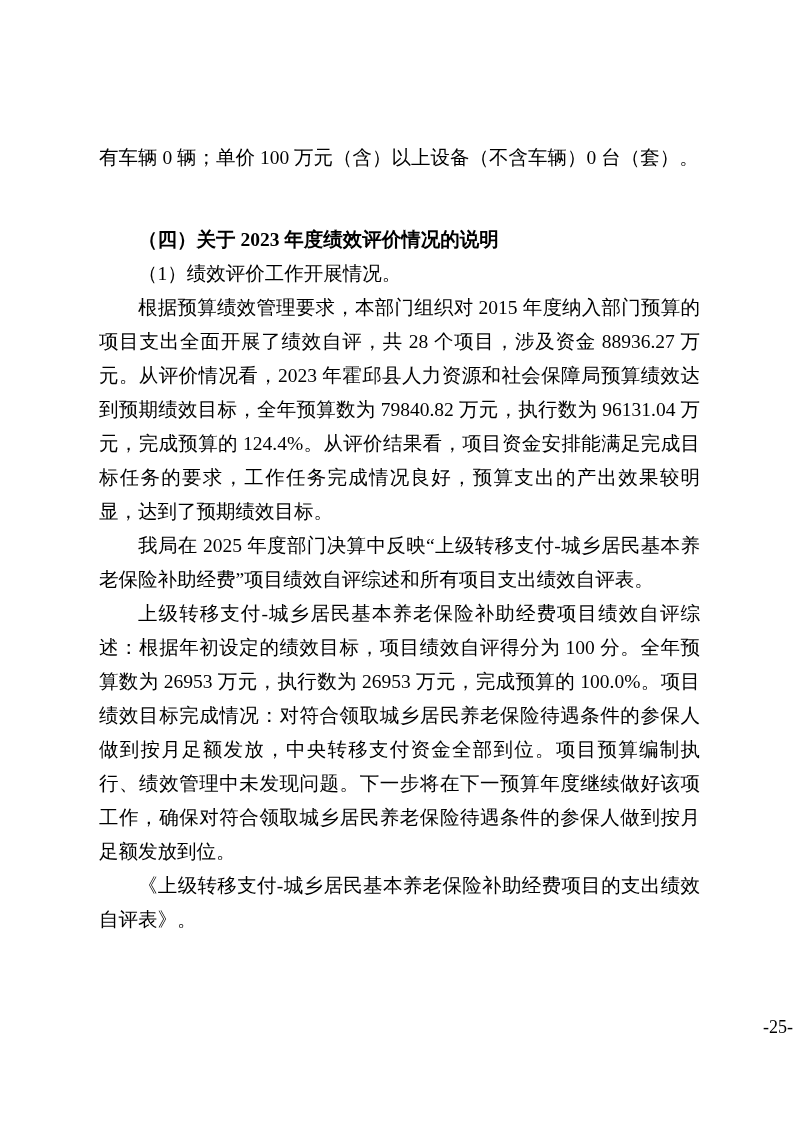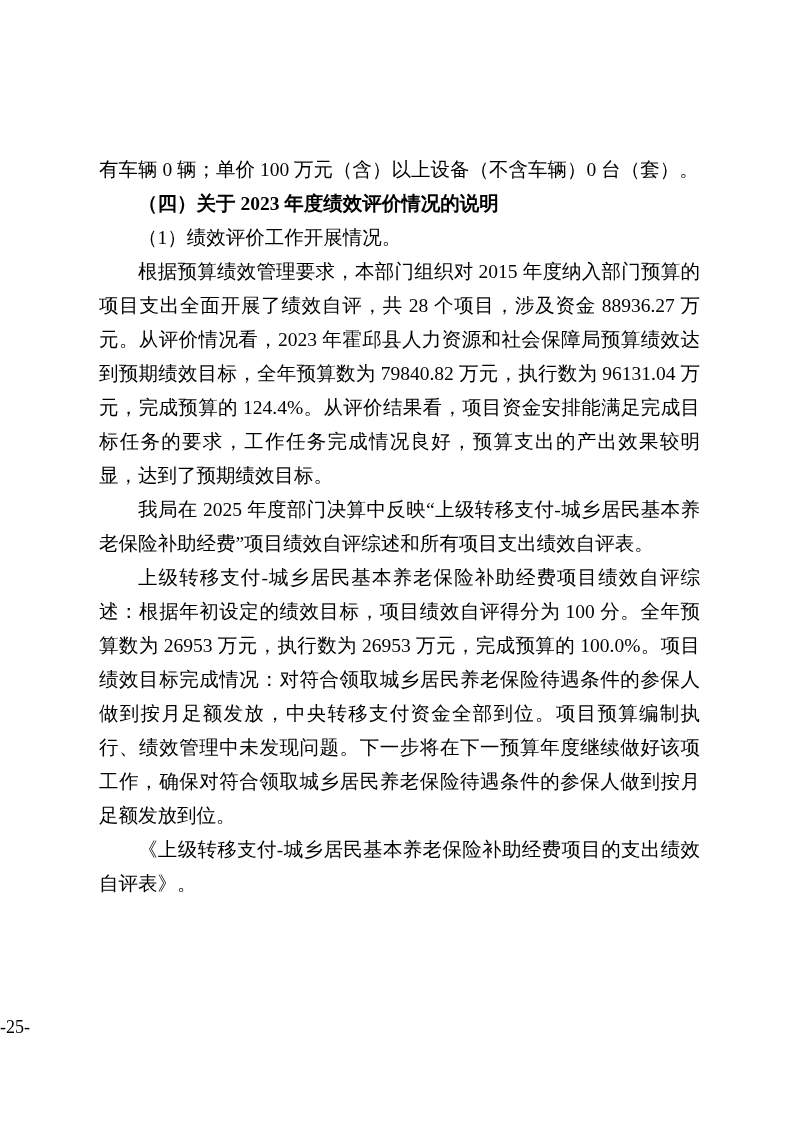--- a/index.html
+++ b/index.html
@@ -27,31 +27,31 @@
     text-justify: inter-ideograph;
   }
   .content p {
     margin: 0;
     padding: 0;
     text-indent: 2em;
     word-break: break-all;
   }
   .content p.continuation {
     text-indent: 0;
-    margin-top: 12px;
   }
   .content p.heading {
     font-weight: bold;
+    margin-top: 48px;
   }
   .footer {
     position: absolute;
     top: 1012px;
     left: 0;
     width: 100%;
-    text-align: left;
+    text-align: right;
     font-size: 18px;
     line-height: 30px;
     font-family: "Liberation Serif", "DejaVu Serif", serif;
     color: #000000;
   }
 </style>
 </head>
 <body>
 
 <div class="page">

